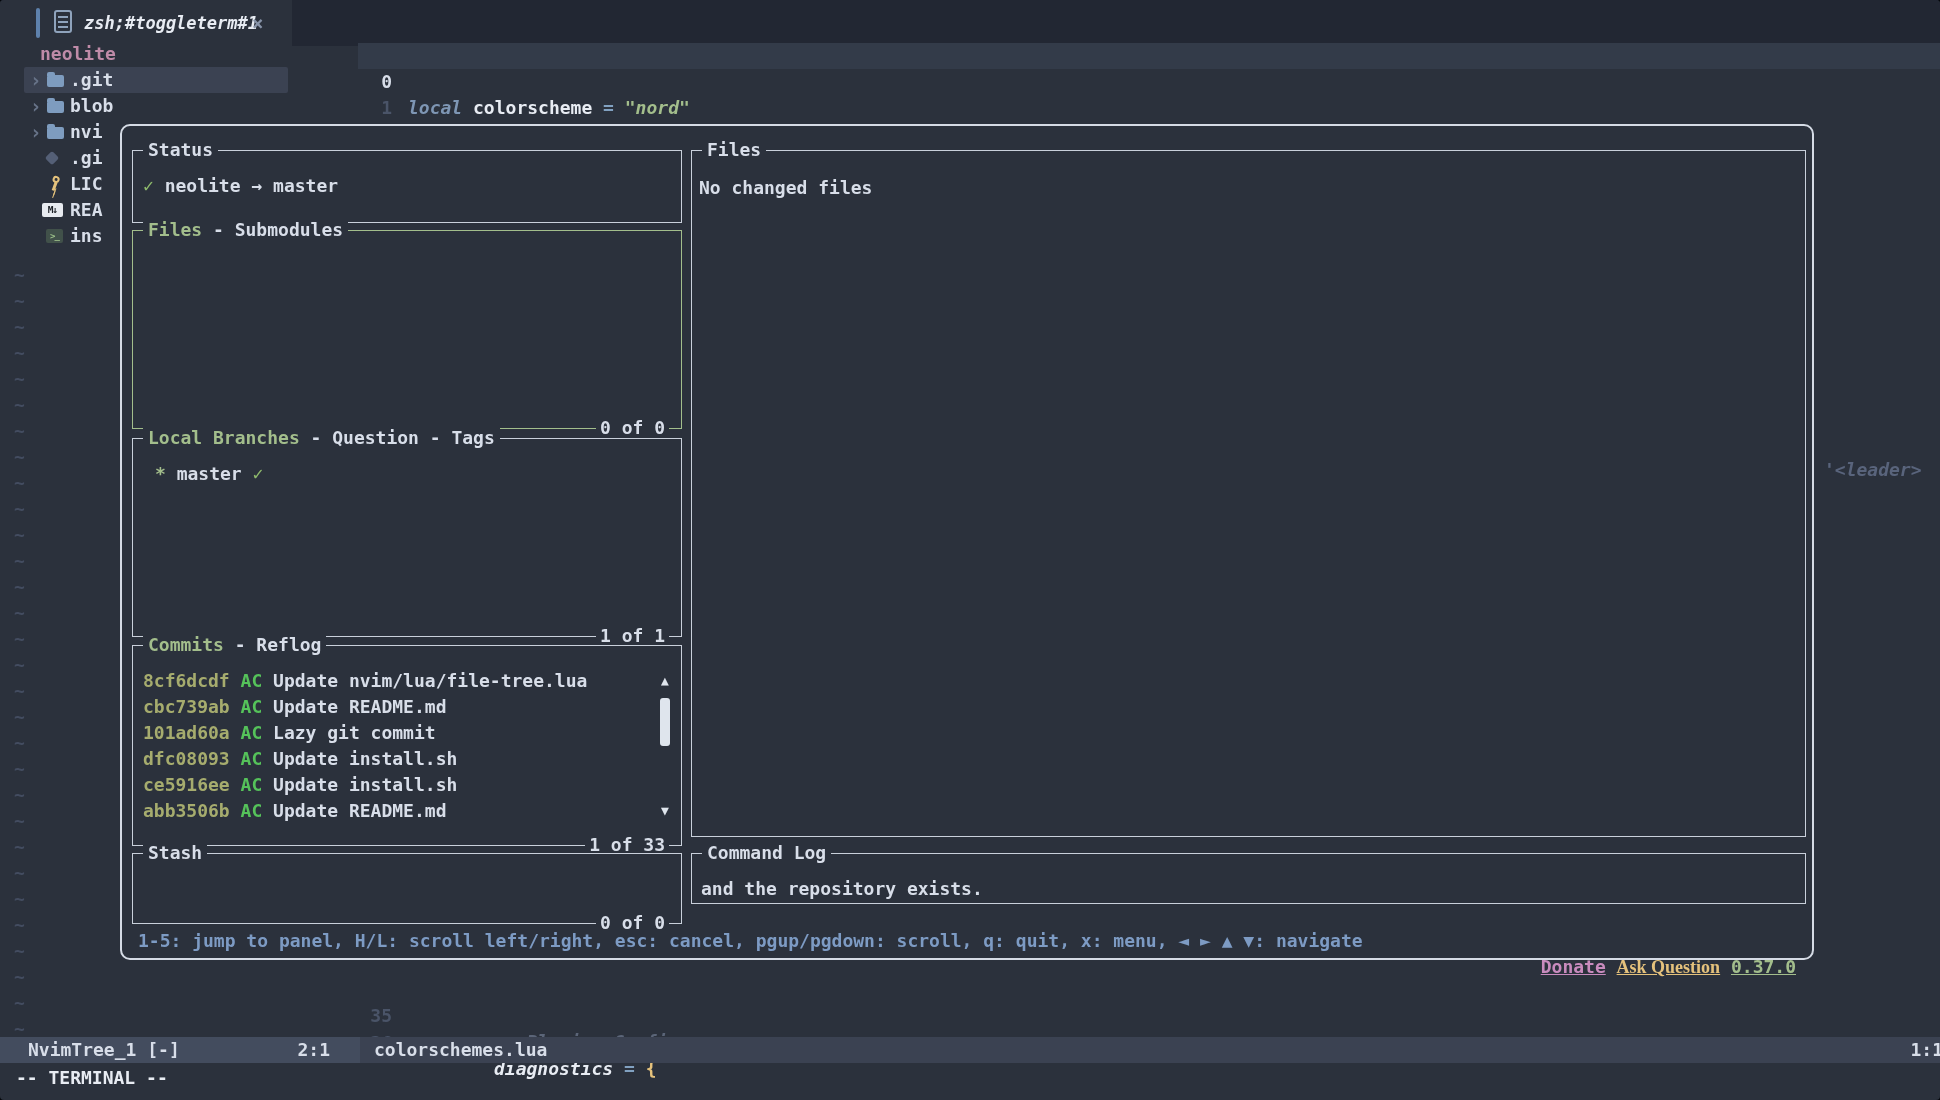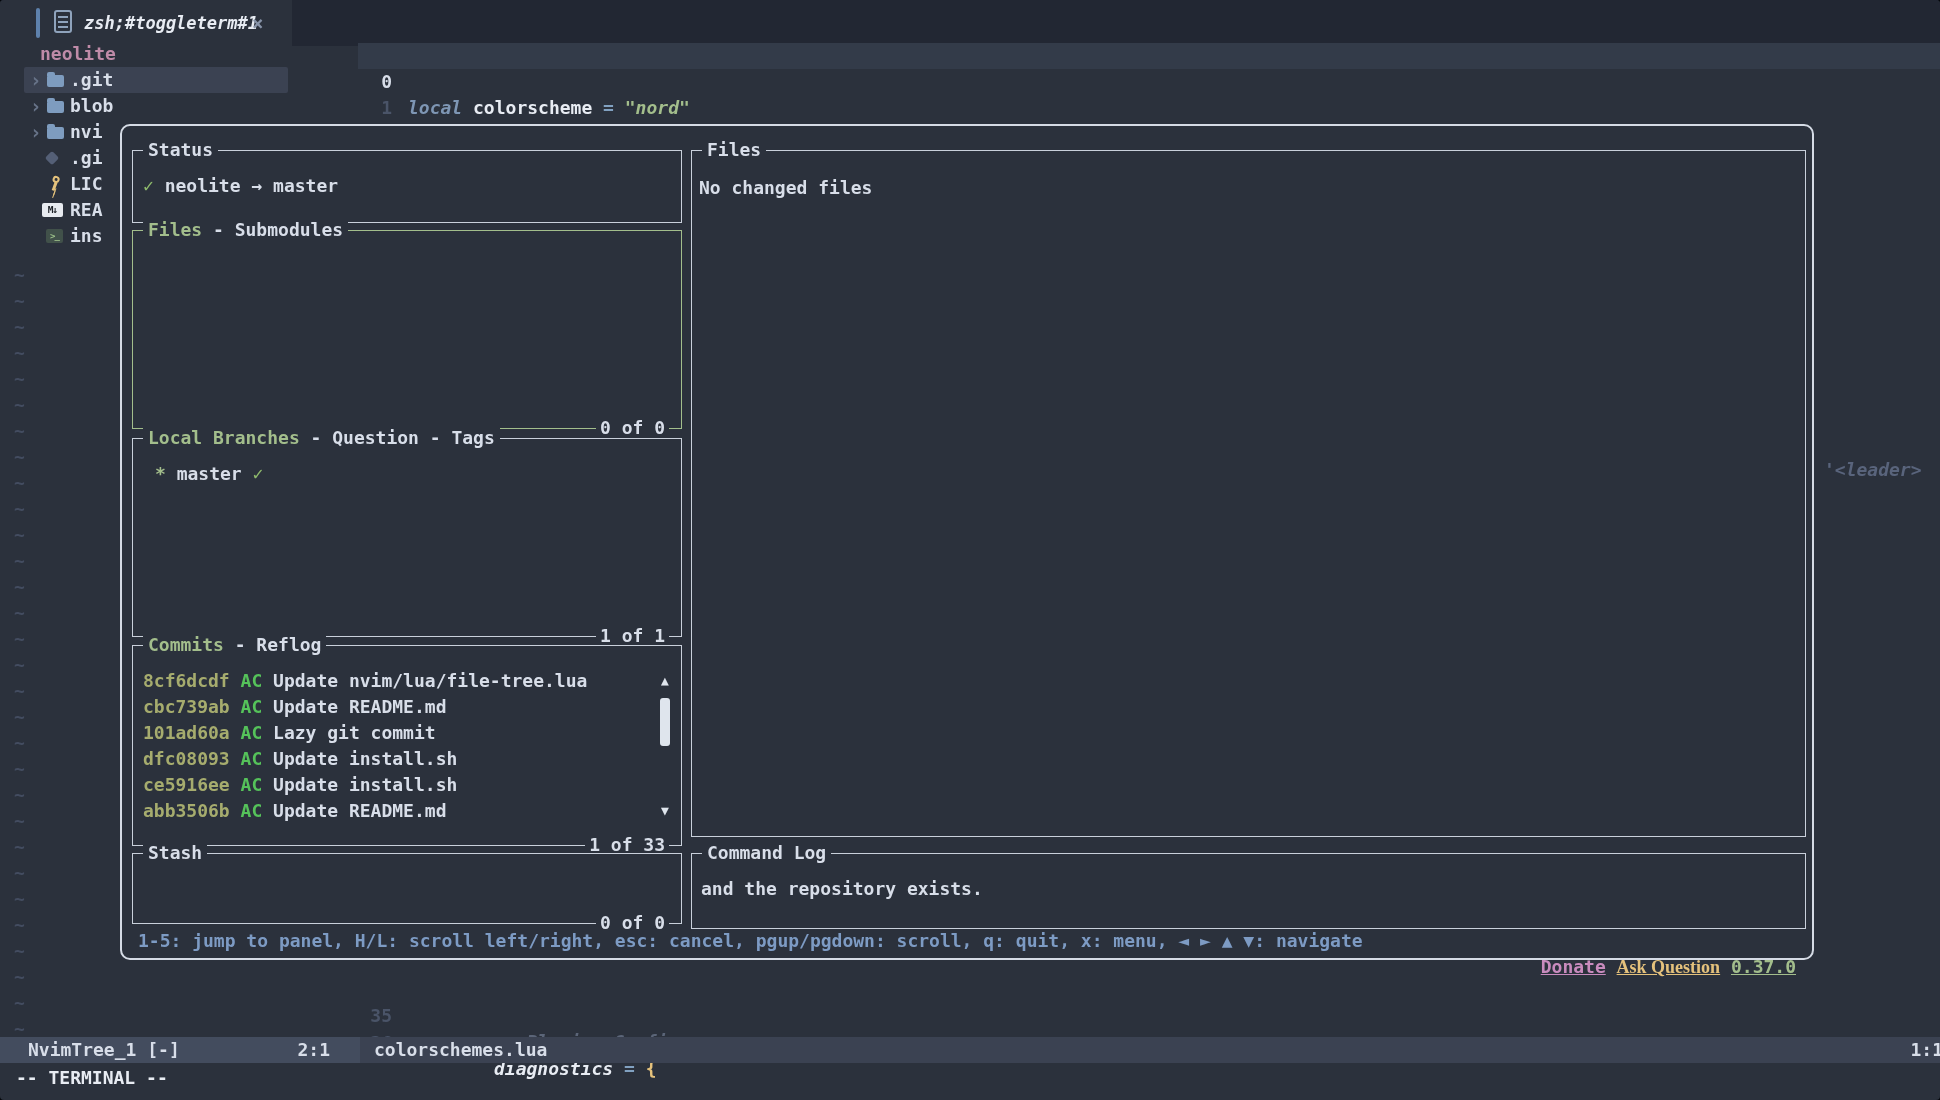--- a/index.html
+++ b/index.html
@@ -67,21 +67,21 @@
   .pcount{position:absolute;bottom:-13px;right:12px;background:var(--bg);padding:0 4px;line-height:26px;color:var(--fg);}
   .pcontent{position:absolute;left:10px;top:22px;white-space:pre;}
   .green{color:var(--check-green);}
   .star{color:var(--string-green);}
   .p-status{left:10px;top:24px;width:550px;height:73px;}
   .p-files{left:10px;top:104px;width:550px;height:199px;}
   .p-branches{left:10px;top:312px;width:550px;height:199px;}
   .p-commits{left:10px;top:519px;width:550px;height:201px;}
   .p-stash{left:10px;top:727px;width:550px;height:71px;}
   .p-diff{left:569px;top:24px;width:1115px;height:687px;}
-  .p-cmdlog{left:569px;top:727px;width:1115px;height:76px;padding-left:34px;}
+  .p-cmdlog{left:569px;top:727px;width:1115px;height:51px;padding-left:34px;}
   .crow{position:absolute;left:10px;height:26px;white-space:pre;}
   .hash{color:var(--hash-olive);}
   .ctag{color:var(--tag-green);}
   .cmsg{color:var(--fg);}
   .sb-up,.sb-down{position:absolute;right:8px;width:16px;text-align:center;color:#DFE5ED;font-size:13px;height:26px;}
   .sb-up{top:22px;} .sb-down{top:152px;}
   .sb-thumb{position:absolute;right:11px;top:52px;width:10px;height:48px;background:#DFE5ED;border-radius:3px;}
   .lg-hints{position:absolute;left:16px;top:802px;height:26px;color:var(--hint-blue);white-space:pre;}
   .lg-links{position:absolute;right:16px;top:802px;height:26px;white-space:pre;}
   .lg-links .donate{color:var(--donate-pink);text-decoration:underline;}

